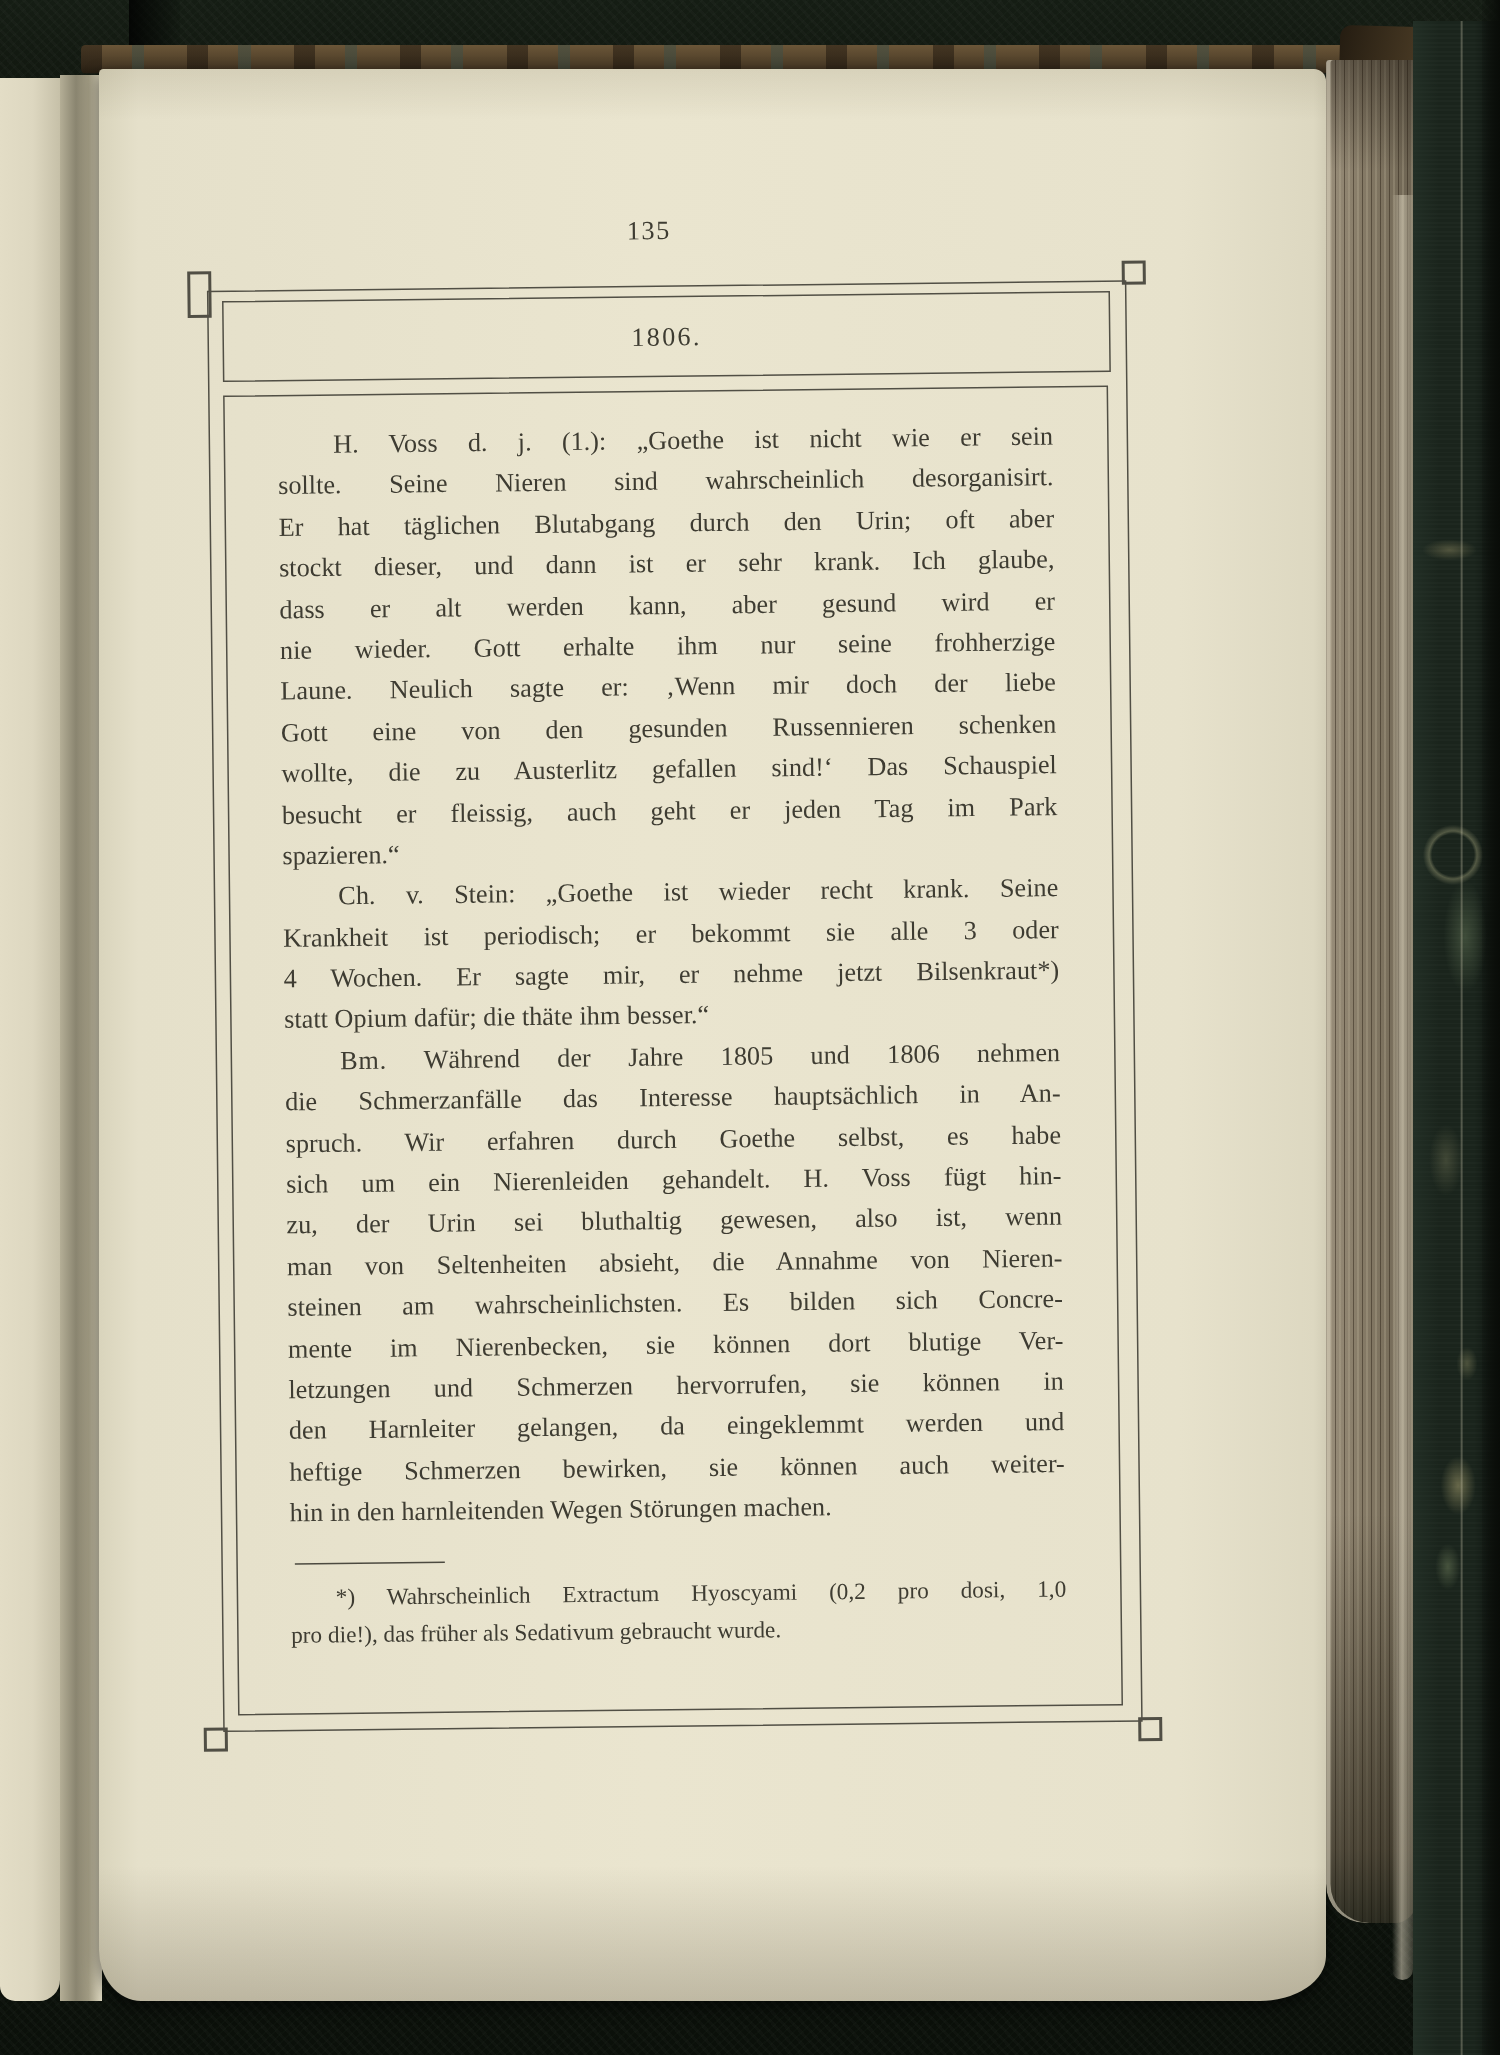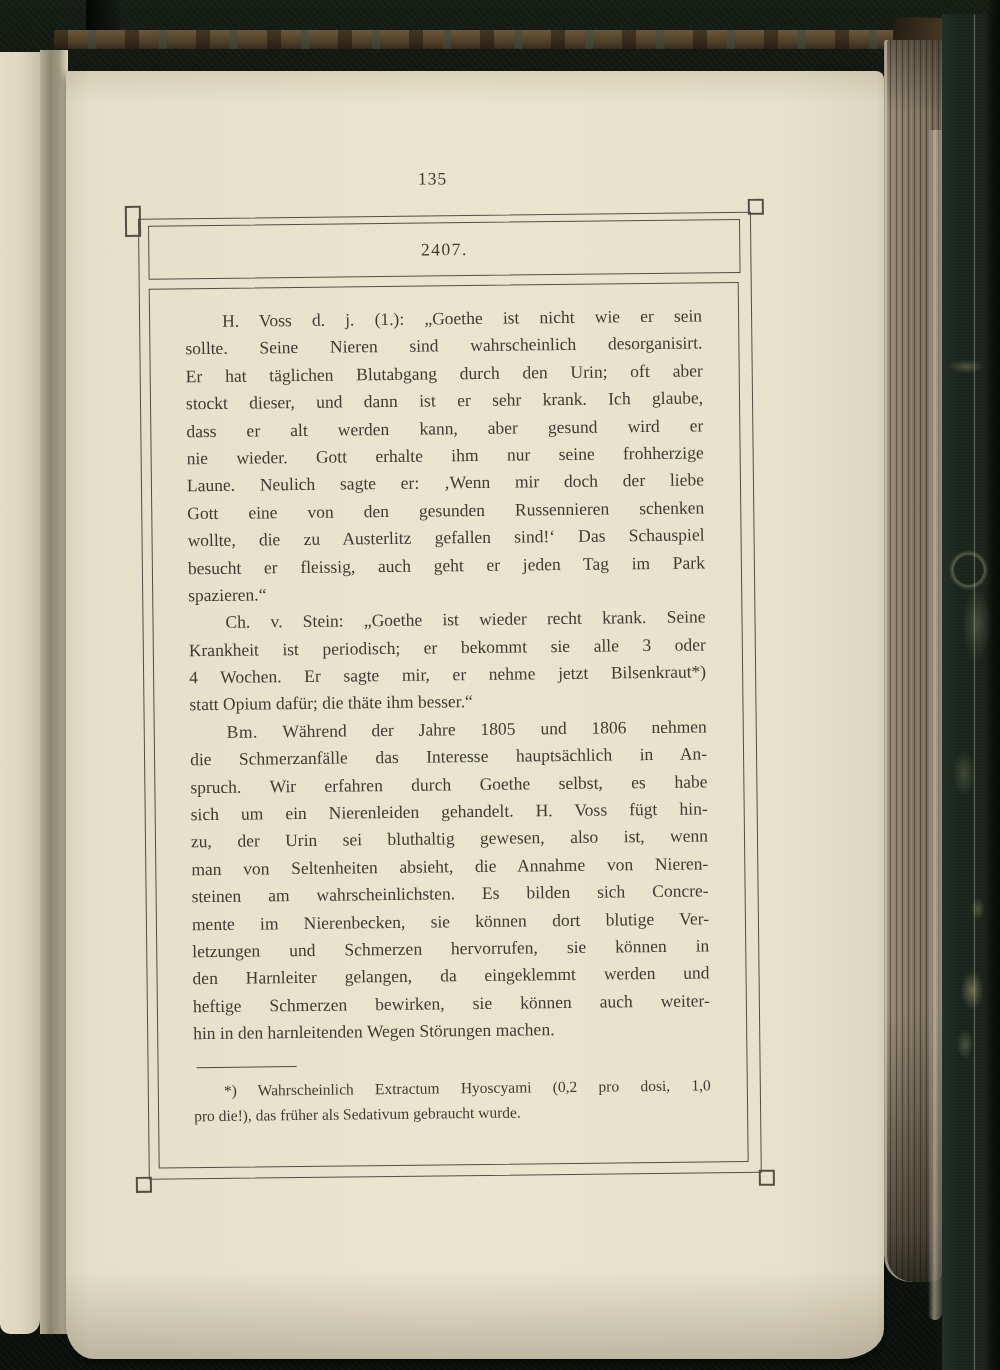--- a/index.html
+++ b/index.html
@@ -32,21 +32,21 @@
     border-radius:0 0 14px 10px;}
   .gutter{position:absolute;left:40px;top:50px;width:28px;height:1284px;
     background:linear-gradient(90deg,#b4ae96 0%,#8a8570 38%,#a09a82 68%,#cfc9b1 92%,#ded8c1 100%);}
   
   .page{position:absolute;left:66px;top:46px;width:818px;height:1288px;
     background:
       linear-gradient(180deg, rgba(110,100,70,.14) 0,rgba(0,0,0,0) 34px,rgba(0,0,0,0) 93%, rgba(80,70,50,.28) 100%),
       linear-gradient(90deg, #d9d4bc 0,#e5e0ca 26px,#eae5cf 45%,#e7e2cc 88%,#ddd8c1 99%,#d2cdb6 100%),
       #e8e3cd;
     border-radius:3px 8px 44px 28px / 3px 8px 30px 34px;
-    box-shadow:0 4px 10px rgba(0,0,0,.55);margin-top:25px;}
+    box-shadow:0 4px 10px rgba(0,0,0,.55);}
   
   .fore-edge{position:absolute;left:884px;top:40px;width:60px;height:1242px;
     background:
       linear-gradient(180deg, rgba(20,14,8,.4) 0,rgba(0,0,0,0) 6%,rgba(0,0,0,0) 78%, rgba(25,22,12,.55) 96%, rgba(15,18,10,.75) 100%),
       repeating-linear-gradient(90deg, rgba(46,36,24,.5) 0 1px, rgba(0,0,0,0) 1px 3px, rgba(196,186,160,.25) 3px 4px, rgba(0,0,0,0) 4px 6px),
       linear-gradient(90deg,#9a8f7b 0,#857a66 40%,#776d5a 75%,#6a6150 100%);
     border-radius:2px 2px 14px 26px;
     box-shadow:inset 3px 0 0 rgba(228,220,198,.55);}
   
   .edge-strip{position:absolute;left:928px;top:130px;width:14px;height:1190px;
@@ -112,21 +112,21 @@
       <div class="page-number">135</div>
 
       <div class="frame">
         <i class="sq tl"></i>
         <i class="sq tr"></i>
         <i class="sq bl"></i>
         <i class="sq br"></i>
       </div>
 
       <div class="header-box">
-        <span>2407.</span>
+        <span>1806.</span>
       </div>
 
       <div class="text-box">
         <div id="paras">
             <div class="para">
               <div class="tl first">H. Voss d. j. (1.): „Goethe ist nicht wie er sein</div>
               <div class="tl">sollte. Seine Nieren sind wahrscheinlich desorganisirt.</div>
               <div class="tl">Er hat täglichen Blutabgang durch den Urin; oft aber</div>
               <div class="tl">stockt dieser, und dann ist er sehr krank. Ich glaube,</div>
               <div class="tl">dass er alt werden kann, aber gesund wird er</div>

